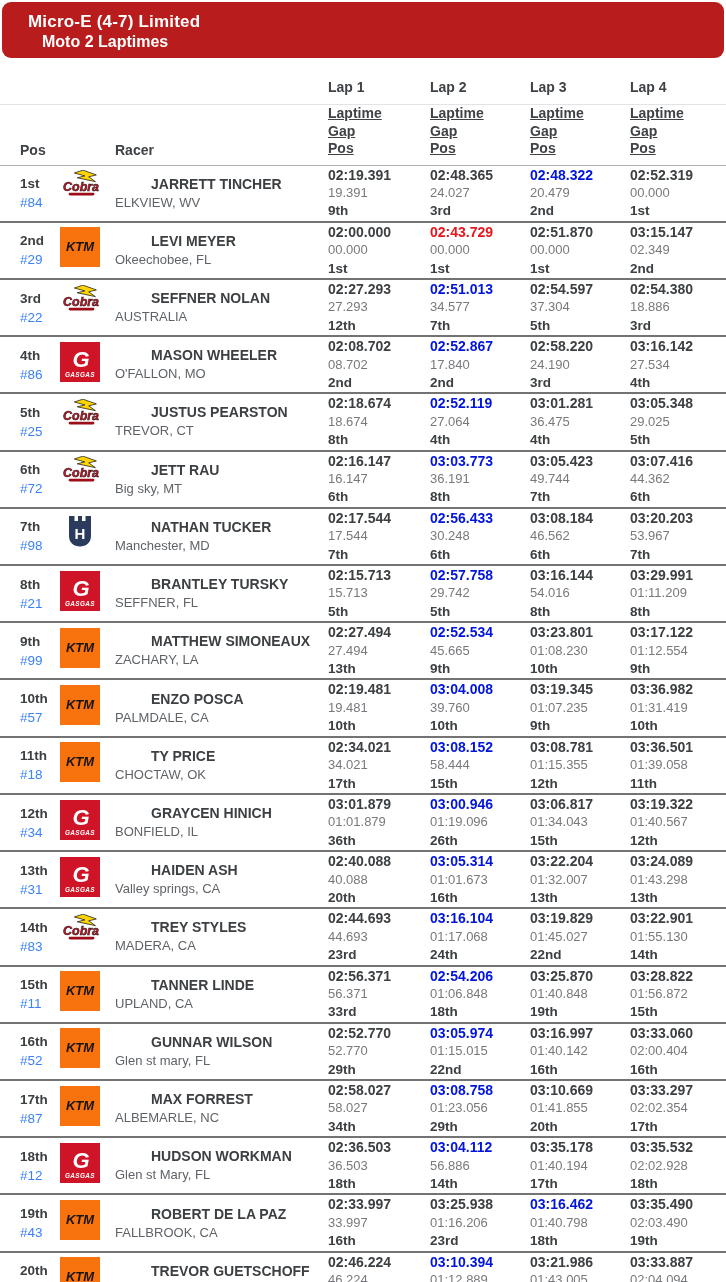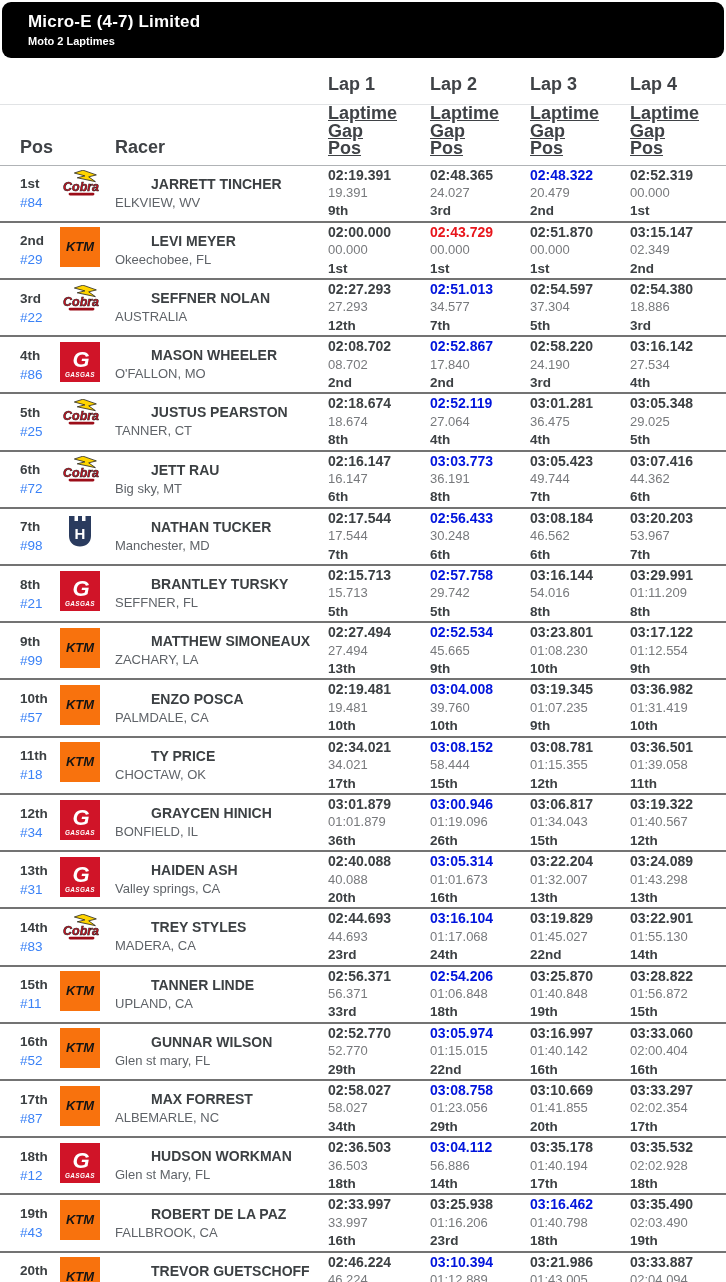--- a/index.html
+++ b/index.html
@@ -4,39 +4,39 @@
 <style>
   html,body { margin:0; padding:0; background:#fff; }
   body {
     width:726px;
     font-family:"Liberation Sans", sans-serif;
     color:#3c4043;
     -webkit-font-smoothing:antialiased;
   }
   .title-bar {
     margin:2px 2px 0 2px;
-    background:#000000;
+    background:#b91c1c;
     border-radius:9px;
     color:#fff;
     padding:9px 4px 9px 26px;
     box-sizing:border-box;
     height:56px;
   }
   .title-bar .title { font-size:17px; font-weight:700; letter-spacing:.2px; line-height:21px; }
-  .title-bar .subtitle { font-size:11px; font-weight:700; margin-top:3px; line-height:13px; }
+  .title-bar .subtitle { font-size:16px; font-weight:700; margin-top:3px; line-height:13px;margin-left:14px; }
 
   table.laptimes {
     width:726px;
     border-collapse:collapse;
     table-layout:fixed;
   }
   col.c1{width:60px;} col.c2{width:55px;} col.c3{width:213px;}
   col.c4{width:102px;} col.c5{width:100px;} col.c6{width:100px;} col.c7{width:96px;}
 
-  th { text-align:left; font-weight:700; color:#3f4246; font-size:18px; padding:0; }
+  th { text-align:left; font-weight:700; color:#3f4246; font-size:14px; padding:0; }
   thead tr.lapnum-row th {
     height:37px;
     vertical-align:bottom;
     padding-bottom:9px;
     border-bottom:1px solid #e1e3e5;
   }
   thead tr.sub-row th {
     height:52px;
     vertical-align:bottom;
     padding-bottom:7px;
@@ -276,21 +276,21 @@
     </td>
     <td>
       <span class="logo"><svg viewBox="0 0 46 30" width="44" height="29">
               <polygon points="24,0 38,5 30,7 37,12 18,8 26,6 15,3" fill="#ffd400" stroke="#1a1a1a" stroke-width="0.8"></polygon>
               <text x="22" y="22" text-anchor="middle" font-size="13" font-style="italic" font-weight="bold" fill="#cf1020" stroke="#1a1a1a" stroke-width="0.55" font-family="Liberation Sans,sans-serif">Cobra</text>
               <rect x="9" y="23.5" width="27" height="3" rx="1.5" fill="#9c0d18"></rect>
             </svg></span>
     </td>
     <td>
       <div class="rname">JUSTUS PEARSTON</div>
-      <div class="rloc">TANNER, CT</div>
+      <div class="rloc">TREVOR, CT</div>
     </td>
     <td>
       <div class="ltime">02:18.674</div>
       <div class="lgap">18.674</div>
       <div class="lpos">8th</div>
     </td>
     <td>
       <div class="ltime blue">02:52.119</div>
       <div class="lgap">27.064</div>
       <div class="lpos">4th</div>

